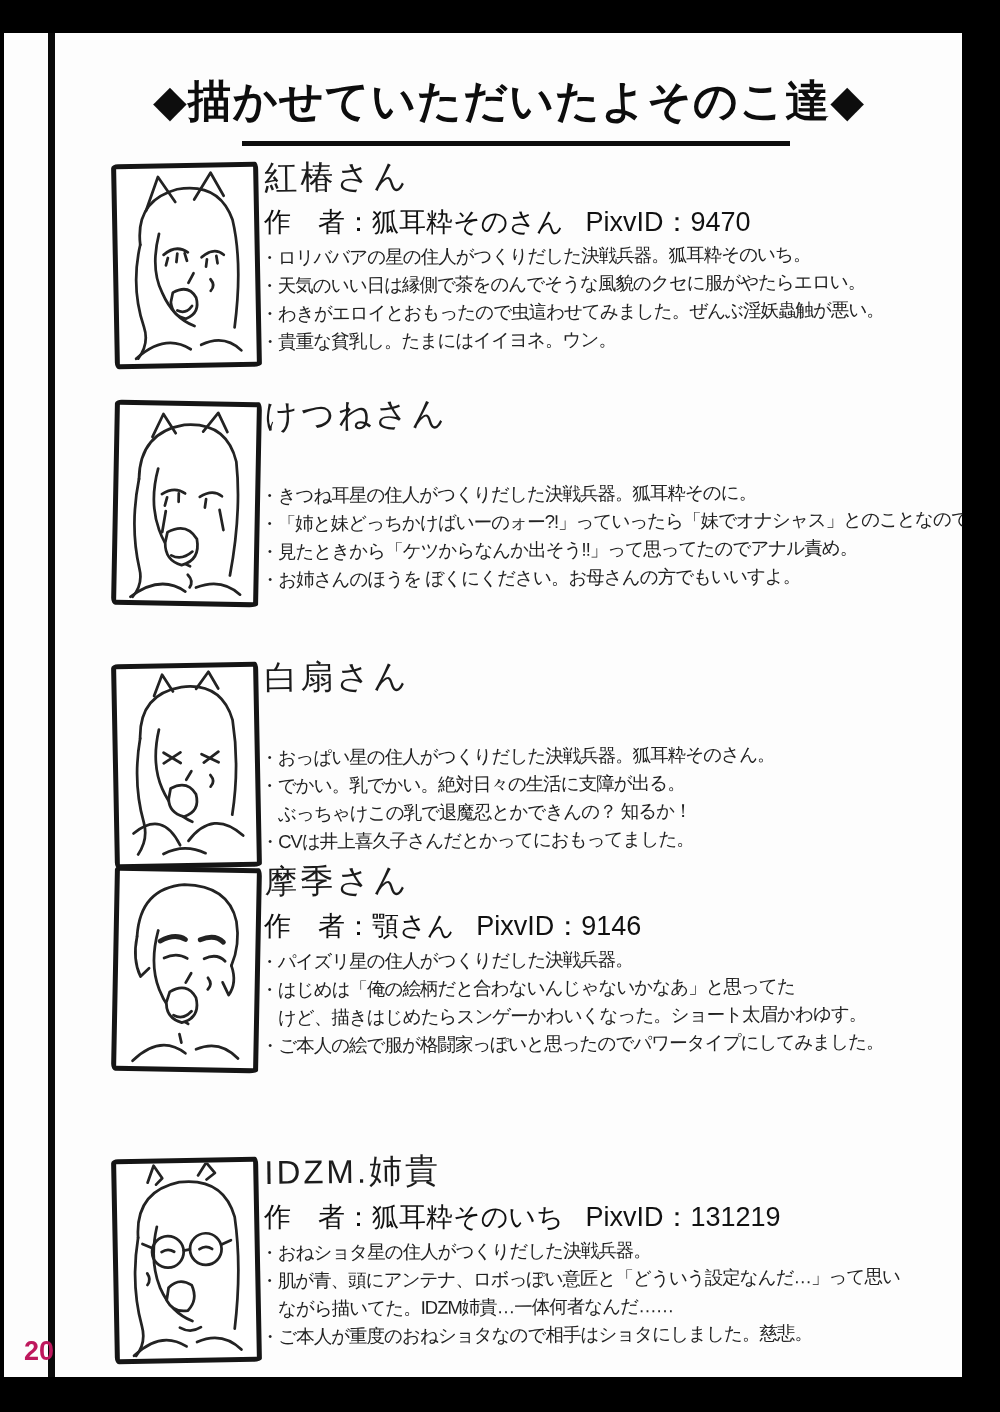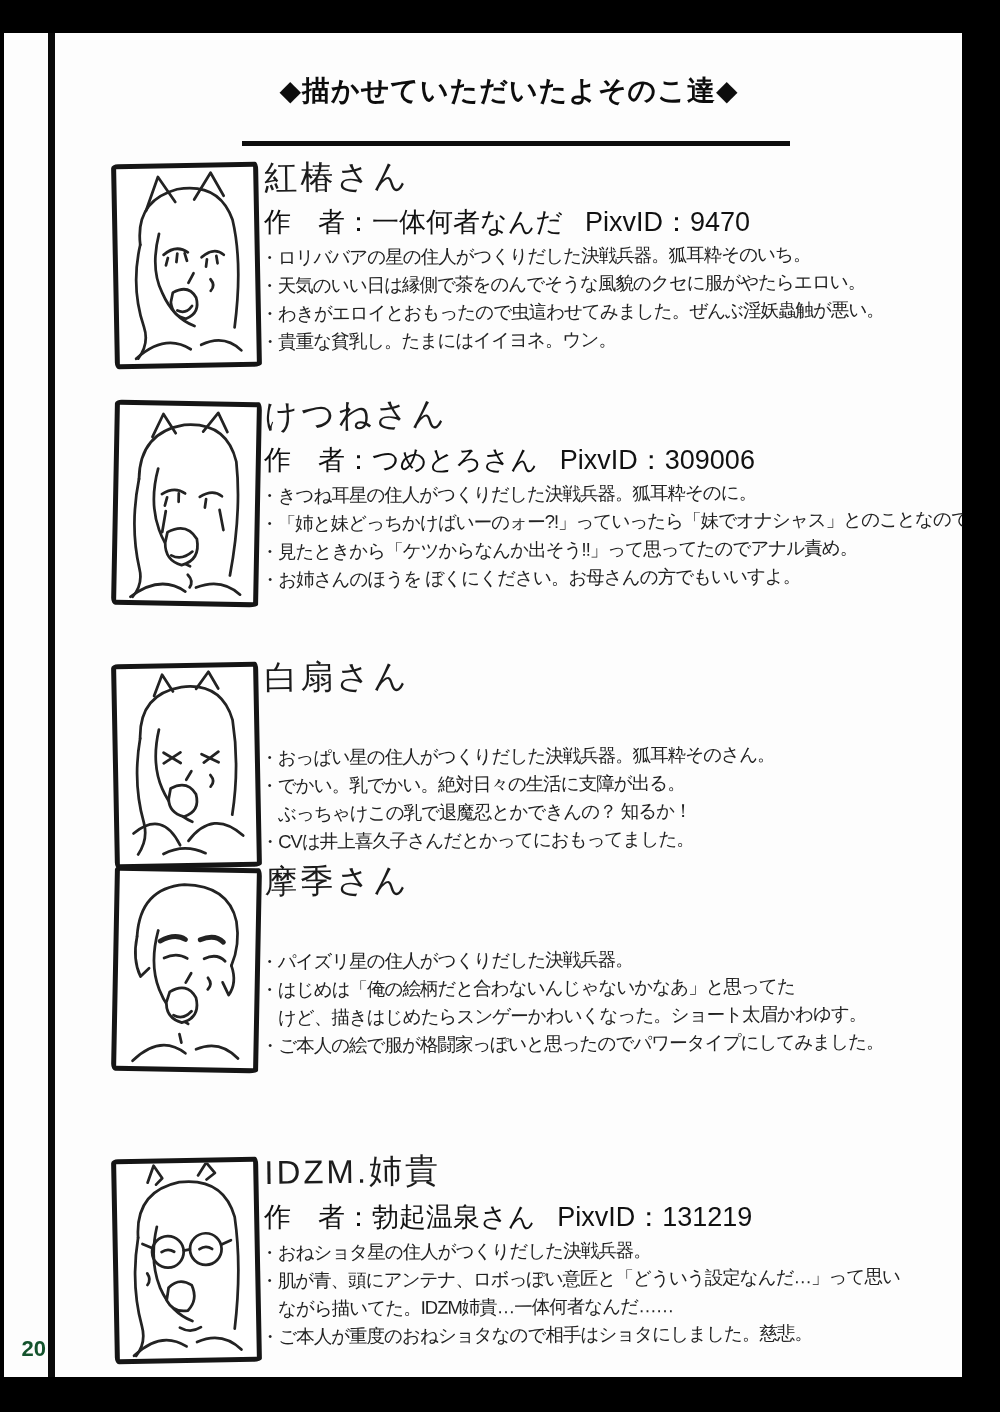--- a/index.html
+++ b/index.html
@@ -10,27 +10,27 @@
     color:#141414;
   }
   .bar { position:absolute; background:#000; }
   #bar-top    { left:0; top:0; width:1000px; height:33px; }
   #bar-bottom { left:0; top:1377px; width:1000px; height:35px; }
   #bar-right  { left:962px; top:0; width:38px; height:1412px; }
   #bar-left   { left:0; top:0; width:4px; height:1412px; }
   #rule-v { position:absolute; left:48px; top:33px; width:7px; height:1344px; background:#0a0a0a; }
 
   #page-number {
-    position:absolute; left:10px; top:1336px; width:36px;
-    font-size:22px; font-weight:600; text-align:right; color:#14532d;
+    position:absolute; left:18px; top:1336px; width:36px;
+    font-size:27px; font-weight:600; text-align:right; color:#be185d;
   }
 
   #title {
     position:absolute; left:60px; top:72px; width:898px;
-    text-align:center; font-size:28px; font-weight:bold; color:#0d0d0d;
+    text-align:center; font-size:44px; font-weight:bold; color:#0d0d0d;
     letter-spacing:1px; white-space:nowrap;
   }
   #title-underline {
     position:absolute; left:242px; top:141px; width:548px; height:5px; background:#0d0d0d;
   }
 
   .entry { position:absolute; left:0; width:794px; height:220px; }
   .portrait {
     position:absolute; left:113px; top:3px; width:137px; height:195px;
     border:5px solid #151515; background:#fff;
@@ -96,21 +96,21 @@
           <path class="sk" d="M92 84 L93 91"></path>
         <path class="sk" d="M70 100 L65 109"></path>
         <path class="sk-fill" d="M50 118 Q65 110 72 123 Q76 138 62 143 Q49 140 48 127 Z"></path>
         <path class="sk" d="M54 135 Q62 139 68 131"></path>
         <path class="sk" d="M86 106 Q91 112 86 117"></path>
         <path class="sk" d="M14 180 Q42 156 66 172"></path>
           <path class="sk" d="M76 168 Q98 158 114 174"></path>
       </svg>
     </div>
     <div class="name">紅椿さん</div>
-    <div class="author"><span>作　者：</span><span>一体何者なんだ</span><span class="pixiv">PixvID：9470</span></div>
+    <div class="author"><span>作　者：</span><span>狐耳粋そのさん</span><span class="pixiv">PixvID：9470</span></div>
     <div class="comments">
       <div class="comment">・ロリババアの星の住人がつくりだした決戦兵器。狐耳粋そのいち。</div>
       <div class="comment">・天気のいい日は縁側で茶をのんでそうな風貌のクセに服がやたらエロい。</div>
       <div class="comment">・わきがエロイとおもったので虫這わせてみました。ぜんぶ淫妖蟲触が悪い。</div>
       <div class="comment">・貴重な貧乳し。たまにはイイヨネ。ウン。</div>
     </div>
   </div>
 
   <div class="entry" style="top:398px">
     <div class="portrait tilt-r">
@@ -128,21 +128,20 @@
         <path class="sk" d="M44 100 L41 120"></path>
           <path class="sk" d="M95 98 L99 117"></path>
         <path class="sk-fill" d="M46 120 Q64 110 74 126 Q78 146 60 151 Q44 147 44 130 Z"></path>
         <path class="sk" d="M50 142 Q60 147 70 138"></path>
         <path class="sk" d="M66 160 Q72 166 68 172"></path>
         <path class="sk" d="M12 182 Q40 160 64 176"></path>
           <path class="sk" d="M74 172 Q98 162 116 178"></path>
       </svg>
     </div>
     <div class="name">けつねさん</div>
-    <div class="author"><span>作　者：</span><span>つめとろさん</span><span class="pixiv">PixvID：309006</span></div>
     <div class="comments">
       <div class="comment">・きつね耳星の住人がつくりだした決戦兵器。狐耳粋そのに。</div>
       <div class="comment">・「姉と妹どっちかけばいーのォー?!」っていったら「妹でオナシャス」とのことなので妹。</div>
       <div class="comment">・見たときから「ケツからなんか出そう!!」って思ってたのでアナル責め。</div>
       <div class="comment">・お姉さんのほうを ぼくにください。お母さんの方でもいいすよ。</div>
     </div>
   </div>
 
   <div class="entry" style="top:660px">
     <div class="portrait tilt-l">
@@ -187,20 +186,21 @@
         <path class="sk" d="M68 96 L63 105"></path>
         <path class="sk-fill" d="M48 114 Q64 104 73 119 Q78 138 60 143 Q45 139 45 124 Z"></path>
         <path class="sk" d="M52 136 Q61 141 69 132"></path>
         <path class="sk" d="M84 100 Q89 106 84 111"></path>
         <path class="sk" d="M14 180 Q40 154 64 172"></path>
           <path class="sk" d="M74 168 Q96 158 114 176"></path>
         <path class="sk" d="M58 154 L60 162"></path>
       </svg>
     </div>
     <div class="name">摩季さん</div>
+    <div class="author"><span>作　者：</span><span>顎さん</span><span class="pixiv">PixvID：9146</span></div>
     <div class="comments">
       <div class="comment">・パイズリ星の住人がつくりだした決戦兵器。</div>
       <div class="comment">・はじめは「俺の絵柄だと合わないんじゃないかなあ」と思ってた</div>
       <div class="comment">　けど、描きはじめたらスンゲーかわいくなった。ショート太眉かわゆす。</div>
       <div class="comment">・ご本人の絵で服が格闘家っぽいと思ったのでパワータイプにしてみました。</div>
     </div>
   </div>
 
   <div class="entry" style="top:1155px">
     <div class="portrait tilt-l">
@@ -218,21 +218,21 @@
         <path class="sk" d="M40 84 Q46 80 52 84"></path>
           <path class="sk" d="M76 82 Q82 78 88 82"></path>
         <path class="sk-fill" d="M46 118 Q56 108 68 116 Q74 130 64 140 Q50 142 44 130 Z"></path>
         <path class="sk" d="M26 104 Q30 110 26 115"></path>
         <path class="sk" d="M12 182 Q38 158 62 174"></path>
           <path class="sk" d="M72 170 Q96 160 114 178"></path>
         <path class="sk" d="M56 156 Q66 162 76 156"></path>
       </svg>
     </div>
     <div class="name">IDZM.姉貴</div>
-    <div class="author"><span>作　者：</span><span>勃起温泉さん</span><span class="pixiv">PixvID：131219</span></div>
+    <div class="author"><span>作　者：</span><span>狐耳粋そのいち</span><span class="pixiv">PixvID：131219</span></div>
     <div class="comments">
       <div class="comment">・おねショタ星の住人がつくりだした決戦兵器。</div>
       <div class="comment">・肌が青、頭にアンテナ、ロボっぽい意匠と「どういう設定なんだ…」って思い</div>
       <div class="comment">　ながら描いてた。IDZM姉貴…一体何者なんだ……</div>
       <div class="comment">・ご本人が重度のおねショタなので相手はショタにしました。慈悲。</div>
     </div>
   </div>
 
 </div>
 

